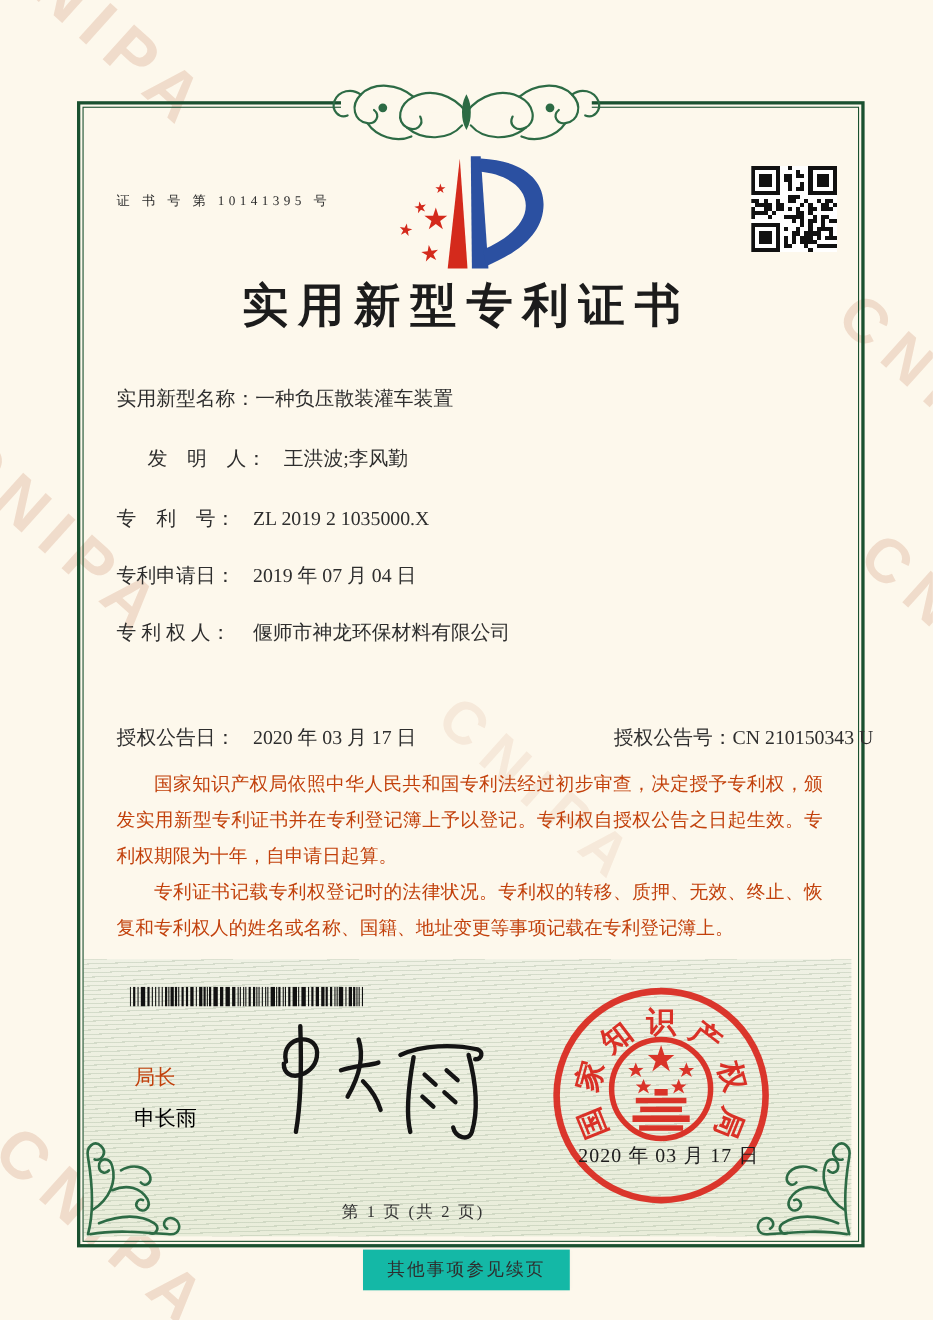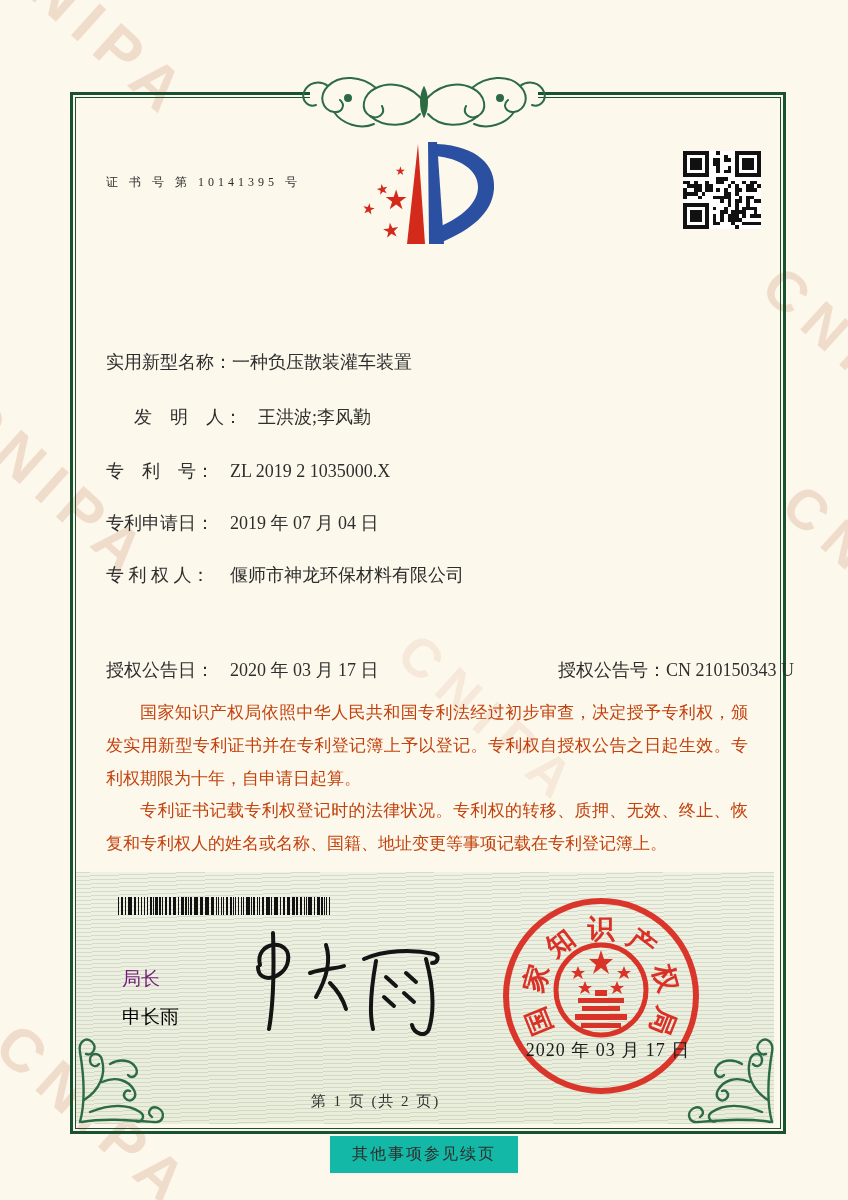--- a/index.html
+++ b/index.html
@@ -57,21 +57,21 @@
 
   
   .paras{position:absolute;left:106px;top:697px;width:642px;z-index:10;
       font-size:17px;line-height:1.93;color:#c2410c;text-align:justify;}
   .paras p{margin:0;text-indent:2em;}
 
   
   .barcode{position:absolute;left:118px;top:897px;z-index:10;}
 
   
-  .officer-title{position:absolute;left:122px;top:966px;font-size:19px;z-index:10;color:#701a75;}
+  .officer-title{position:absolute;left:122px;top:966px;font-size:19px;z-index:10;color:#c2410c;}
   .officer-name{position:absolute;left:122px;top:1004px;font-size:19px;z-index:10;color:#000000;}
   .signature{position:absolute;left:226px;top:925px;z-index:11;}
 
   
   .seal{position:absolute;left:503px;top:898px;width:196px;height:196px;z-index:12;}
   .seal-ring{position:absolute;inset:0;border:6px solid rgba(217,38,28,0.92);
       border-radius:50%;}
   .seal-char{position:absolute;left:50%;top:50%;font-weight:bold;font-size:27px;
       color:rgba(217,38,28,0.95);font-family:"Liberation Serif",serif;}
   .seal-emblem{position:absolute;left:48px;top:36px;opacity:0.93;}
@@ -281,20 +281,21 @@
         <rect x="2" y="2" width="3" height="3"></rect>
         <rect x="14" y="0" width="7" height="7"></rect>
         <rect x="15" y="1" width="5" height="5" fill="#fff"></rect>
         <rect x="16" y="2" width="3" height="3"></rect>
         <rect x="0" y="14" width="7" height="7"></rect>
         <rect x="1" y="15" width="5" height="5" fill="#fff"></rect>
         <rect x="2" y="16" width="3" height="3"></rect>
       </g>
     </svg>
 
+  <div class="title">实用新型专利证书</div>
 
   <div class="field f0">
     <span class="lab">实用新型名称：</span><span>一种负压散装灌车装置</span>
   </div>
   <div class="field f1">
     <span class="lab">发　明　人：</span><span>王洪波;李风勤</span>
   </div>
   <div class="field f2">
     <span class="lab">专　利　号：</span><span>ZL 2019 2 1035000.X</span>
   </div>

